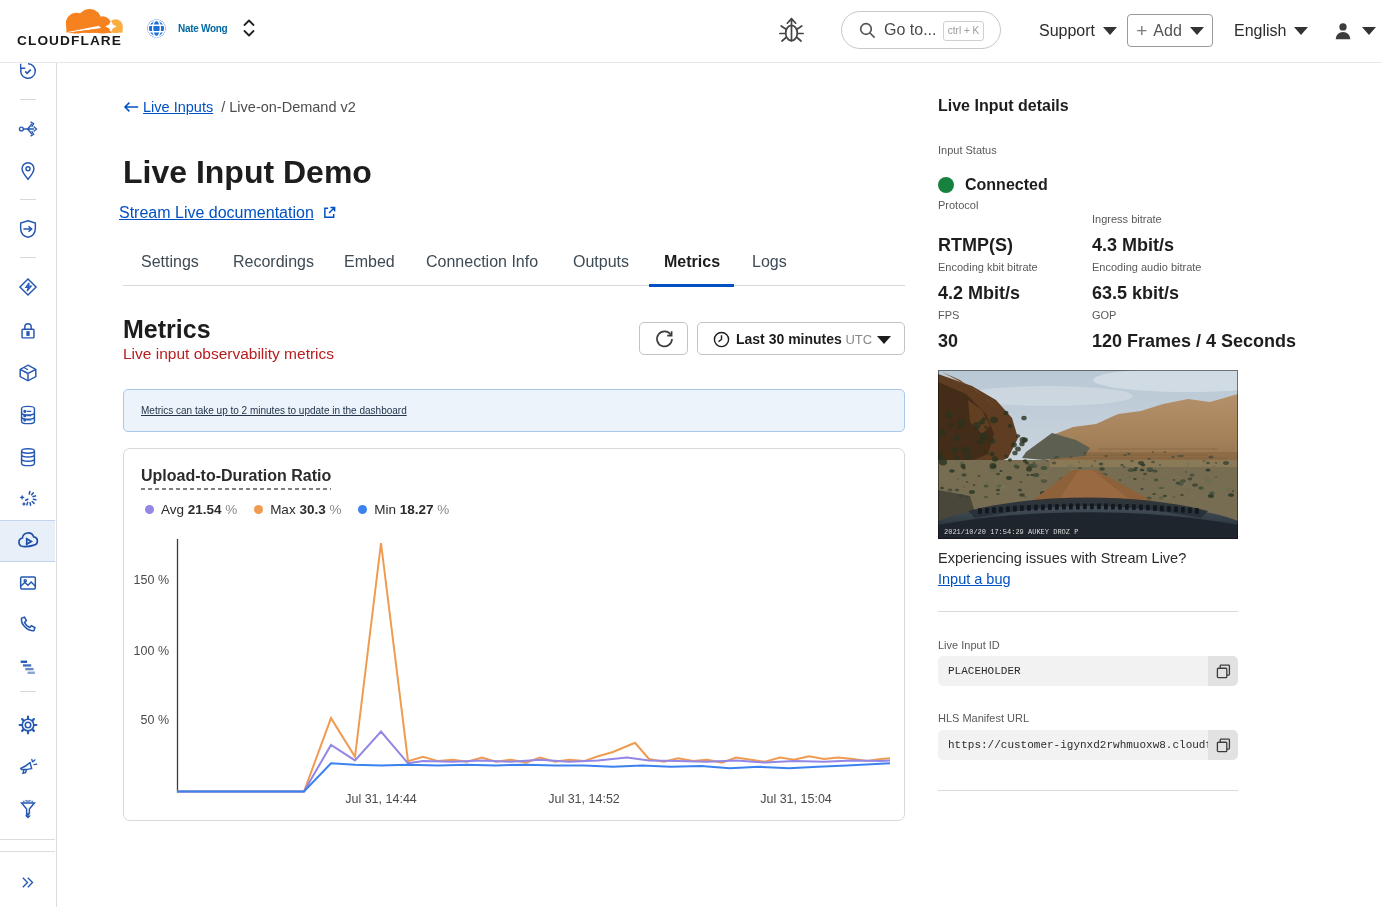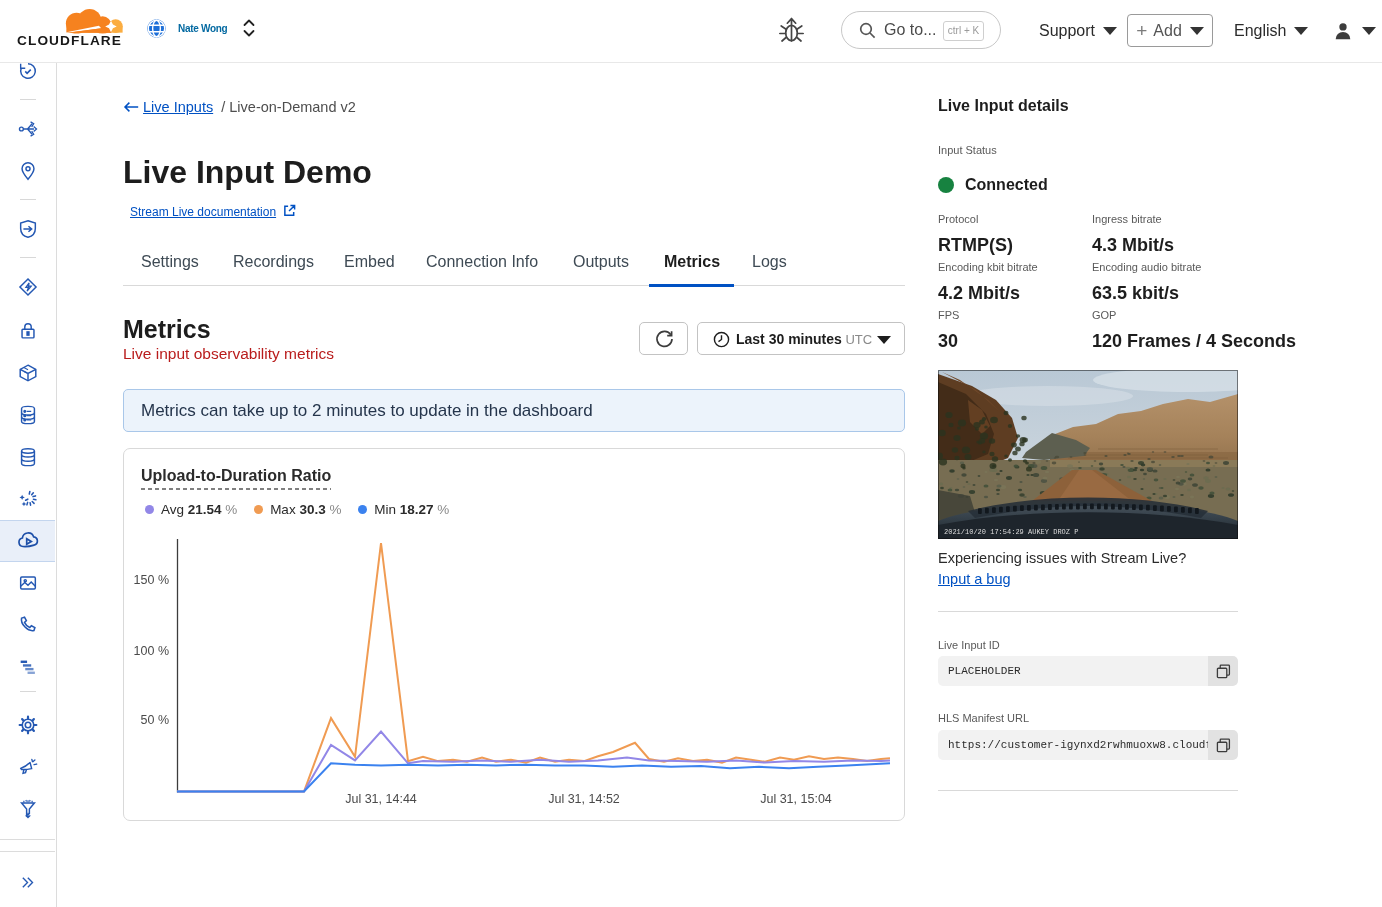--- a/index.html
+++ b/index.html
@@ -20,38 +20,38 @@
 #addbtn { position:absolute; left:1127px; top:14px; width:86px; height:33px; border:1px solid #9a9a9a; border-radius:4px; display:flex; align-items:center; justify-content:center; font-size:16px; color:#545454; }
 
 #sidebar { position:absolute; left:0; top:62px; width:57px; height:845px; border-right:1px solid #dcdcdc; background:#fff; }
 .sbi { position:absolute; left:0; width:55px; height:40px; display:flex; align-items:center; justify-content:center; }
 .sbsep { position:absolute; left:20px; width:16px; border-top:1px solid #d8d8d8; }
 .sbi.active { background:#e9eff9; border-top:1px solid #c3d5ee; border-bottom:1px solid #c3d5ee; height:42px; }
 
 #crumb { position:absolute; left:123px; top:99px; font-size:14.5px; color:#3c3c3c; }
 #crumb a { color:#0051c3; text-decoration:underline; }
 h1 { position:absolute; left:123px; top:154px; font-size:32px; font-weight:bold; color:#1d1d1d; letter-spacing:0; }
-#doclink { position:absolute; left:130px; top:204px; font-size:12px; }
+#doclink { position:absolute; left:119px; top:204px; font-size:16px; }
 #doclink a { color:#0051c3; text-decoration:underline; }
 
 #tabs { position:absolute; left:123px; top:248px; width:782px; height:38px; border-bottom:1px solid #d9d9d9; }
 .tab { position:absolute; top:5px; font-size:16px; color:#3e4a54; }
 .tab.active { font-weight:bold; color:#1d1d1d; }
 #tabline { position:absolute; left:526px; bottom:-2px; width:85px; height:3px; background:#0051c3; }
 
 h2 { position:absolute; left:123px; top:315px; font-size:25px; font-weight:bold; color:#1d1d1d; }
 #msub { position:absolute; left:123px; top:345px; font-size:15.5px; color:#b91c1c; }
 .btn { position:absolute; border:1px solid #c3c3c3; border-radius:5px; background:#fff; }
 #refresh { left:639px; top:322px; width:49px; height:33px; display:flex; align-items:center; justify-content:center; }
 #rangebtn { left:697px; top:322px; width:208px; height:33px; font-size:14px; white-space:nowrap; }
 #rangebtn b { color:#1d1d1d; }
 #rangebtn .utc { color:#8a8a8a; }
 
 #banner { position:absolute; left:123px; top:389px; width:782px; height:43px; background:#ecf3fb; border:1px solid #a9c7e9; border-radius:5px; display:flex; align-items:center; }
-#banner span { margin-left:17px; font-size:17px; color:#25354c; }
+#banner span { margin-left:17px; font-size:10px; color:#25354c;text-decoration:underline; }
 
 #card { position:absolute; left:123px; top:448px; width:782px; height:373px; border:1px solid #d9d9d9; border-radius:7px; background:#fff; }
 #ctitle { position:absolute; left:17px; top:18px; font-size:16px; font-weight:bold; color:#2b2b2b; padding-bottom:5px; background:linear-gradient(90deg,#777 0,#777 100%) ; background-size:0; }
 #ctitle:after { content:""; position:absolute; left:0; right:0; bottom:0; height:2px; background:repeating-linear-gradient(90deg,#808080 0 4px,transparent 4px 7px); }
 #legend { position:absolute; left:21px; top:53px; font-size:13.5px; color:#2b2b2b; }
 .ldot { display:inline-block; width:9px; height:9px; border-radius:50%; margin-right:7px; }
 .lgrey { color:#8a8a8a; }
 .lgap { display:inline-block; width:13px; }
 .rp-h { font-size:16px; font-weight:bold; color:#1d1d1d; }
 .rp-label { font-size:11px; color:#595959; }
@@ -316,21 +316,21 @@
   <text x="672" y="354" text-anchor="middle" font-size="12.5" fill="#4a4a4a">Jul 31, 15:04</text>
 </svg>
 </div>
 
 <div class="rp-h abs" style="left:938px;top:97px">Live Input details</div>
 <div class="rp-label abs" style="left:938px;top:144px">Input Status</div>
 <div id="conn">
     <span class="dot"></span>
     <span class="ct">Connected</span>
   </div>
-<div class="rp-label abs" style="left:938px;top:213px">Protocol</div>
+<div class="rp-label abs" style="left:938px;top:199px">Protocol</div>
 <div class="rp-label abs" style="left:1092px;top:213px">Ingress bitrate</div>
 <div class="rp-val abs" style="left:938px;top:235px">RTMP(S)</div>
 <div class="rp-val abs" style="left:1092px;top:235px">4.3 Mbit/s</div>
 <div class="rp-label abs" style="left:938px;top:261px">Encoding kbit bitrate</div>
 <div class="rp-label abs" style="left:1092px;top:261px">Encoding audio bitrate</div>
 <div class="rp-val abs" style="left:938px;top:283px">4.2 Mbit/s</div>
 <div class="rp-val abs" style="left:1092px;top:283px">63.5 kbit/s</div>
 <div class="rp-label abs" style="left:938px;top:309px">FPS</div>
 <div class="rp-label abs" style="left:1092px;top:309px">GOP</div>
 <div class="rp-val abs" style="left:938px;top:331px">30</div>

